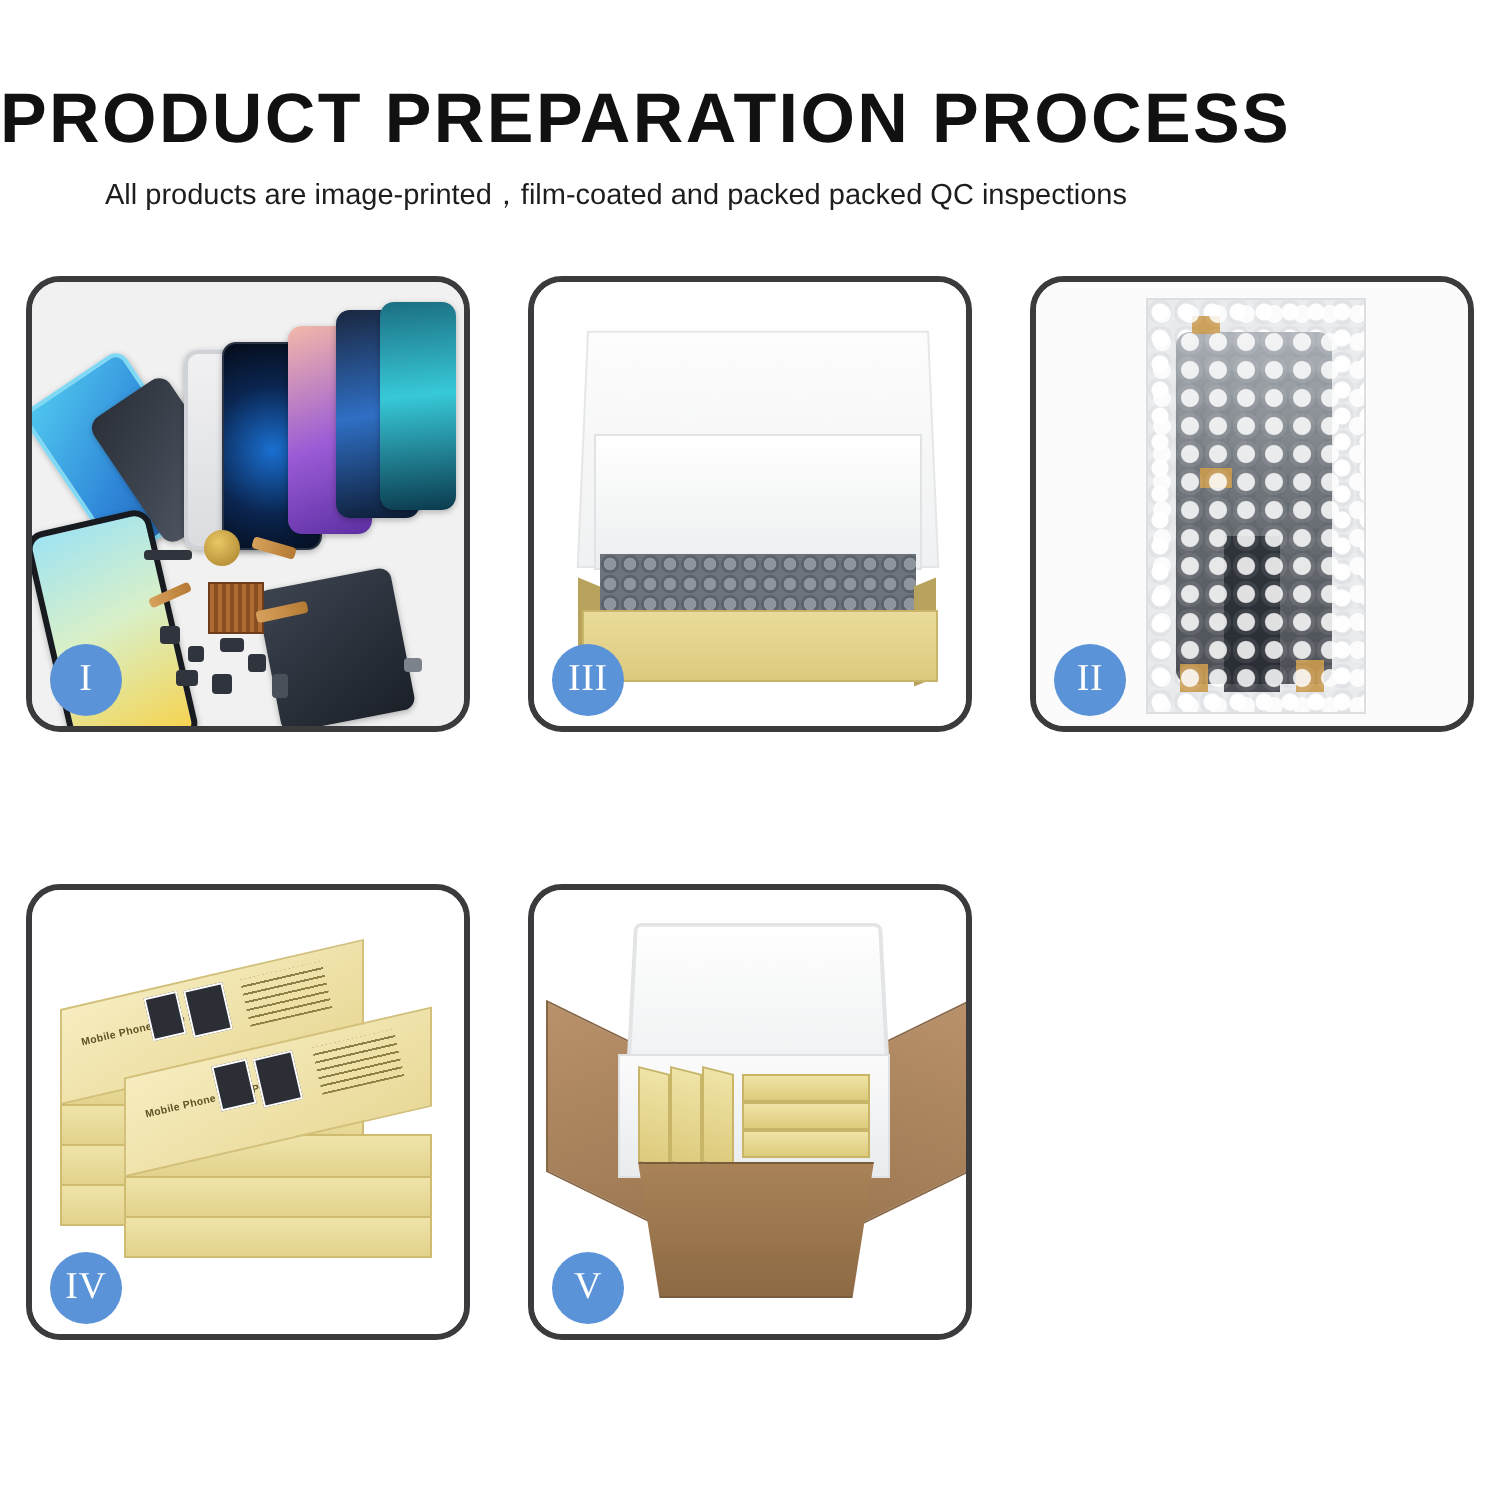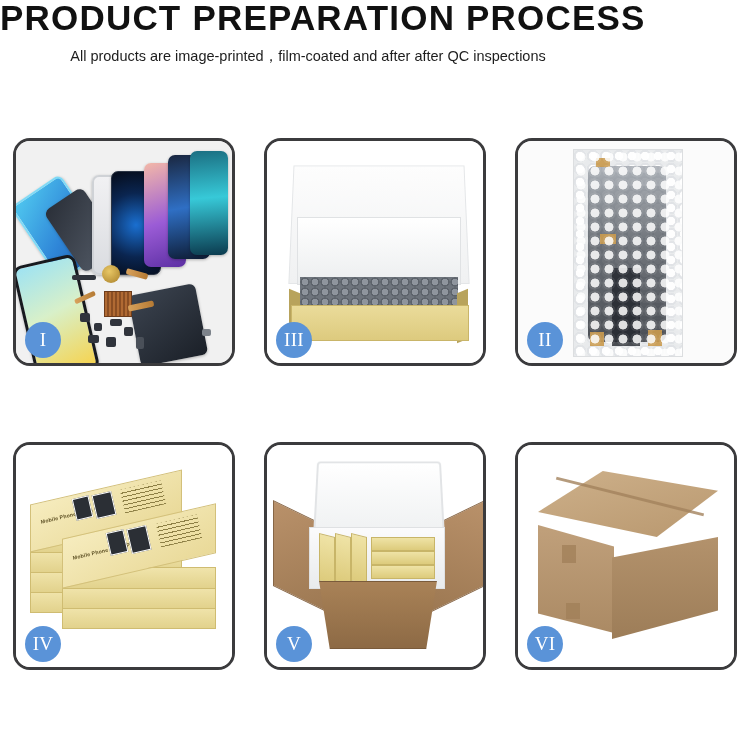--- a/index.html
+++ b/index.html
@@ -12,20 +12,21 @@
     height: 750px;
     font-family: "Liberation Sans", sans-serif;
     color: #1a1a1a;
     overflow: hidden;
     position: relative;
   }
 
   
   .header {
     width: 616px;
+    padding-top: 42px;
     text-align: center;
   }
   .page-title {
     font-family: "Liberation Sans", sans-serif;
     font-size: 35px;
     font-weight: 700;
     letter-spacing: 1.2px;
     color: #111111;
     line-height: 1;
     margin: 0;
@@ -350,21 +351,21 @@
     position: absolute;
     background: #a07f58;
     opacity: .75;
   }
 </style>
 </head>
 <body>
 
 <div class="header">
   <h1 class="page-title">PRODUCT PREPARATION PROCESS</h1>
-  <p class="page-subtitle">All products are image-printed，film-coated and after after QC inspections</p>
+  <p class="page-subtitle">All products are image-printed，film-coated and packed packed QC inspections</p>
 </div>
 
 <div class="panel-grid">
 
   <div class="panel panel-1">
     <div class="panel-stage">
       <div class="art">
         <div class="p1-phone p1-film"></div>
         <div class="p1-phone p1-film2"></div>
         <div class="p1-phone p1-scr-a"></div>
@@ -466,27 +467,14 @@
         <div class="p5-ybox" style="left:84px;top:90px;width:14px;height:46px;transform:skewY(14deg);"></div>
         <div class="p5-ybox" style="left:104px;top:92px;width:62px;height:12px;"></div>
         <div class="p5-ybox" style="left:104px;top:106px;width:62px;height:12px;"></div>
         <div class="p5-ybox" style="left:104px;top:120px;width:62px;height:12px;"></div>
         <div class="p5-front"></div>
       </div>
     </div>
     <div class="badge">V</div>
   </div>
 
-  <div class="panel panel-6">
-    <div class="panel-stage">
-      <div class="art">
-        <div class="p6-top"></div>
-        <div class="p6-seam"></div>
-        <div class="p6-left"></div>
-        <div class="p6-right"></div>
-        <div class="p6-tape" style="left:44px;top:100px;width:14px;height:18px;"></div>
-        <div class="p6-tape" style="left:48px;top:158px;width:14px;height:16px;"></div>
-      </div>
-    </div>
-    <div class="badge">VI</div>
-  </div>
 
 </div>
 
 </body></html>

